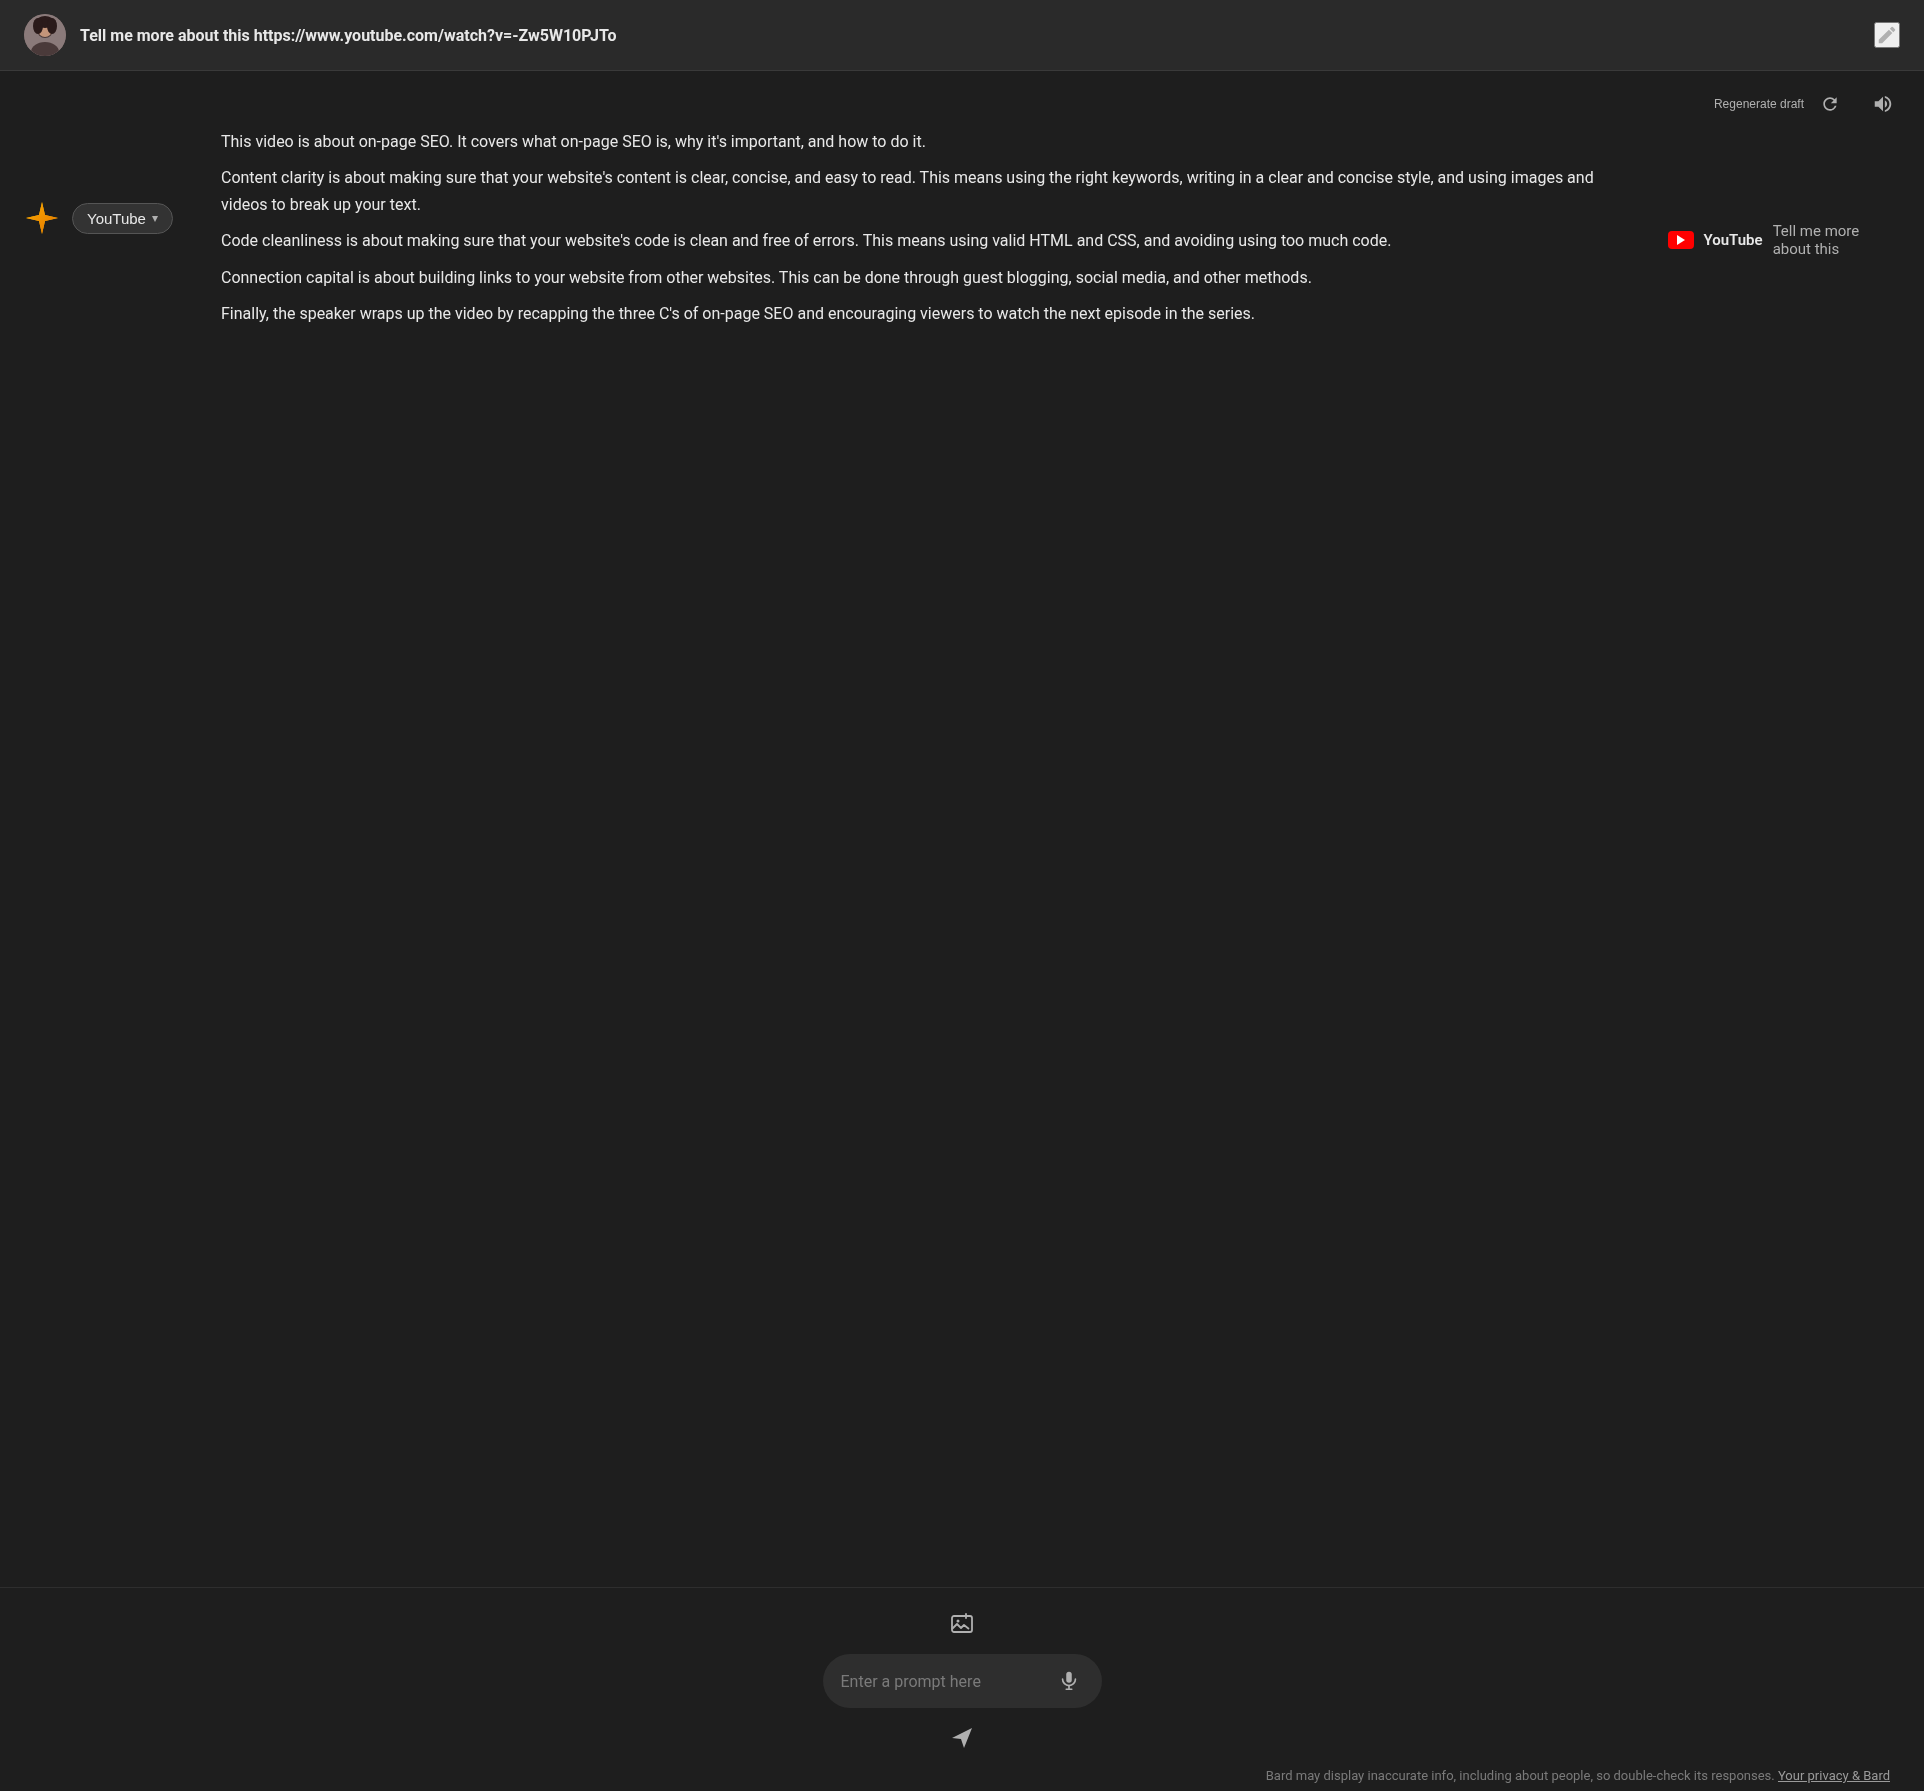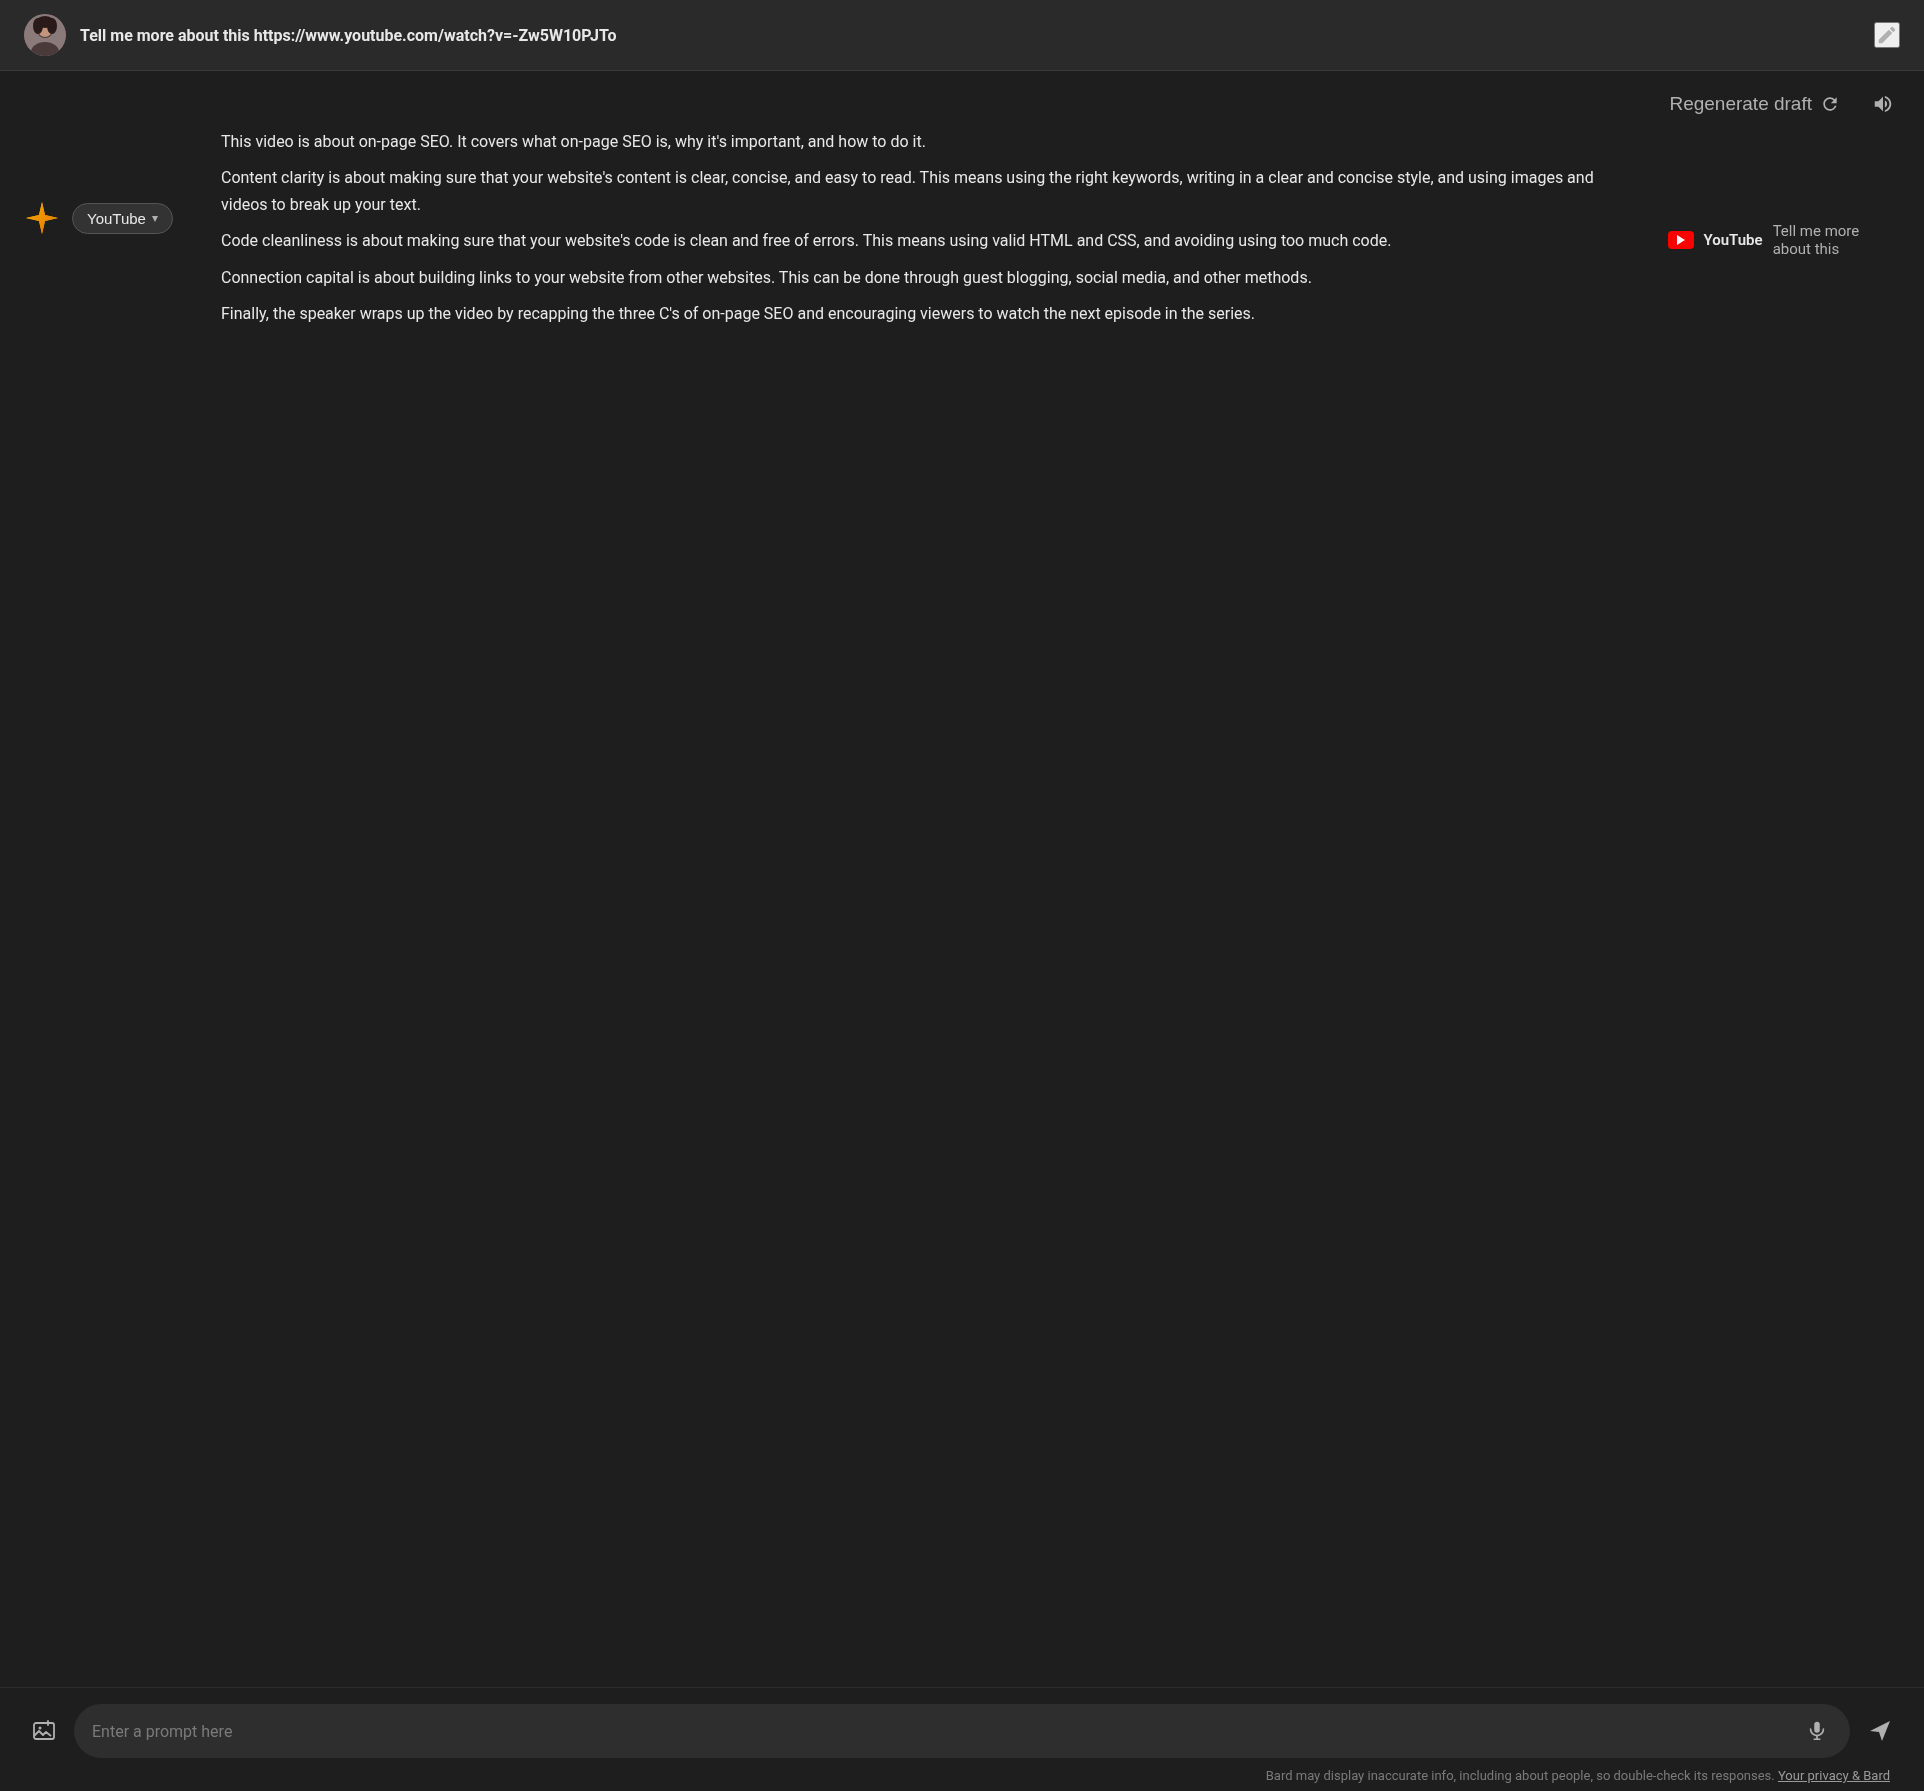--- a/index.html
+++ b/index.html
@@ -78,25 +78,25 @@
       display: flex;
       align-items: center;
       justify-content: flex-end;
       padding: 16px 24px 8px 24px;
       gap: 16px;
     }
 
     .regenerate-btn {
       display: flex;
       align-items: center;
-      gap: 8px;
-      background: transparent;
-      border: none;
-      color: #b0b0b0;
-      font-size: 19px;
+      gap: 16px;
+      background: transparent;
+      border: none;
+      color: #b0b0b0;
+      font-size: 12px;
       cursor: pointer;
       padding: 6px 10px;
       border-radius: 6px;
     }
 
     .regenerate-icon {
       width: 20px;
       height: 20px;
       display: inline-block;
     }
@@ -219,20 +219,21 @@
     .bottom-area {
       background-color: #1e1e1e;
       padding: 16px 24px 8px 24px;
       border-top: 1px solid #2e2e2e;
     }
 
     .input-row {
       display: flex;
       align-items: center;
       gap: 10px;
+      flex-direction: column;
     }
 
     .image-upload-btn {
       background: transparent;
       border: none;
       color: #b0b0b0;
       cursor: pointer;
       display: flex;
       align-items: center;
       justify-content: center;

